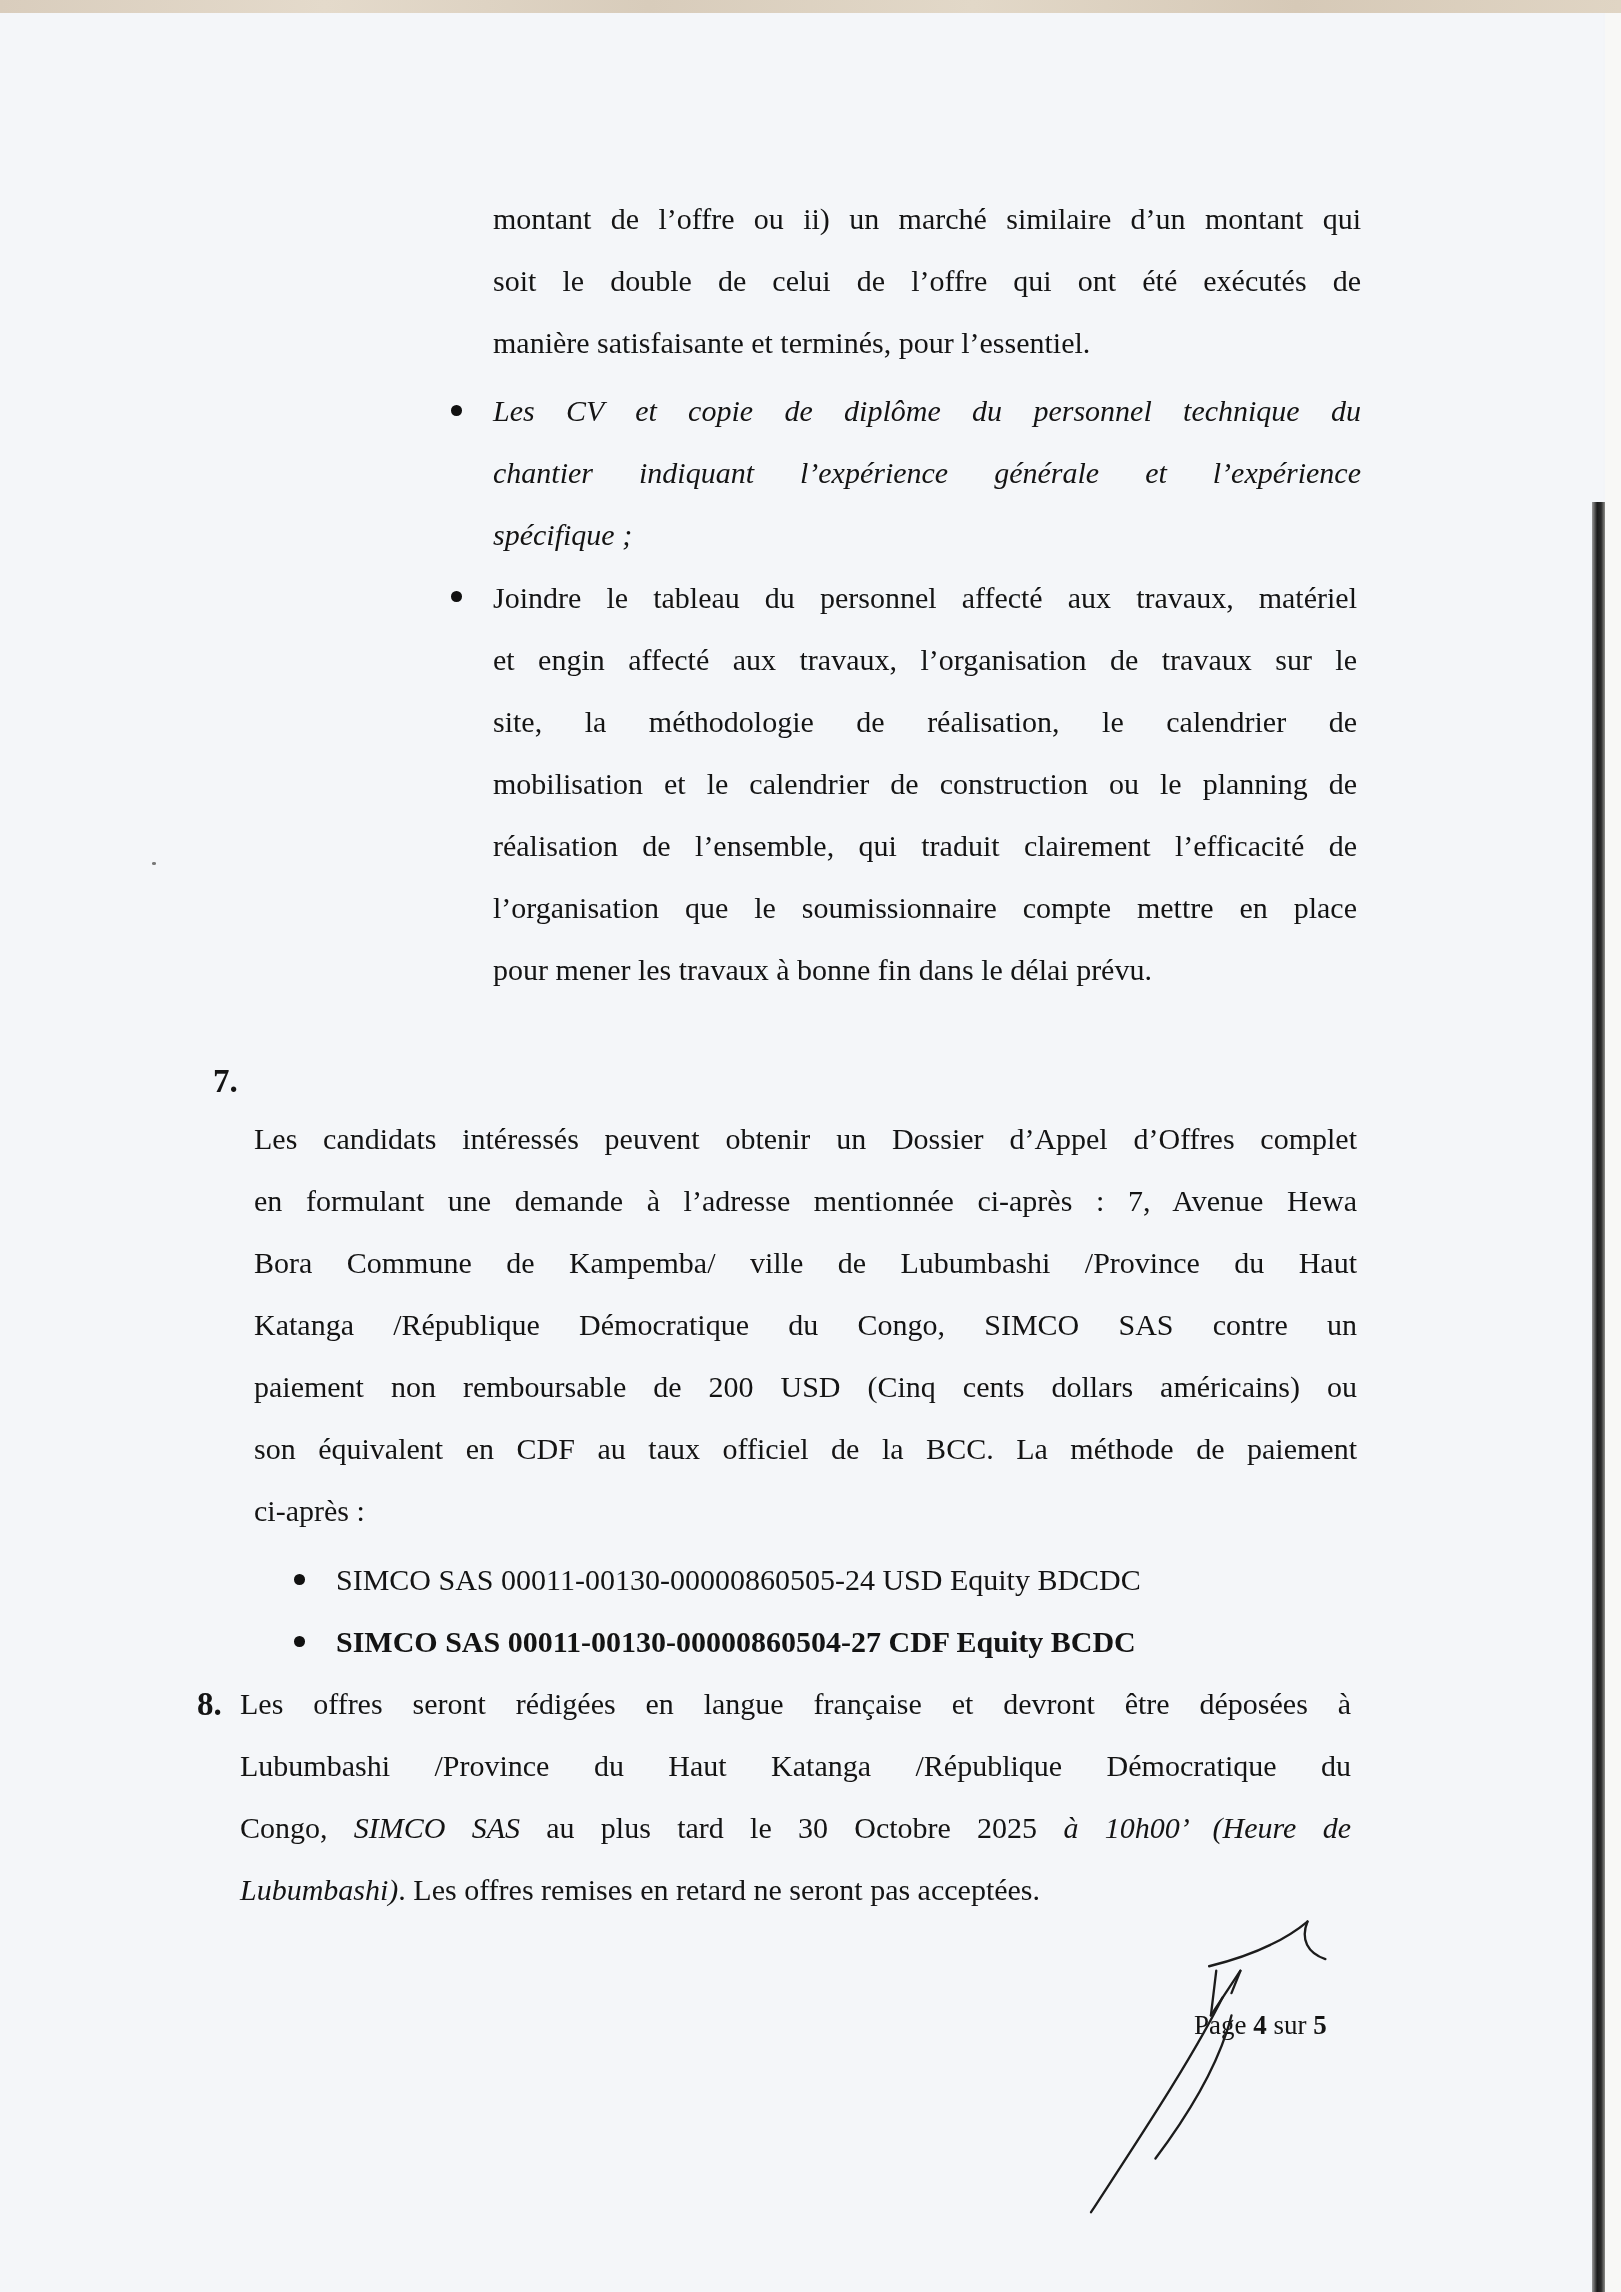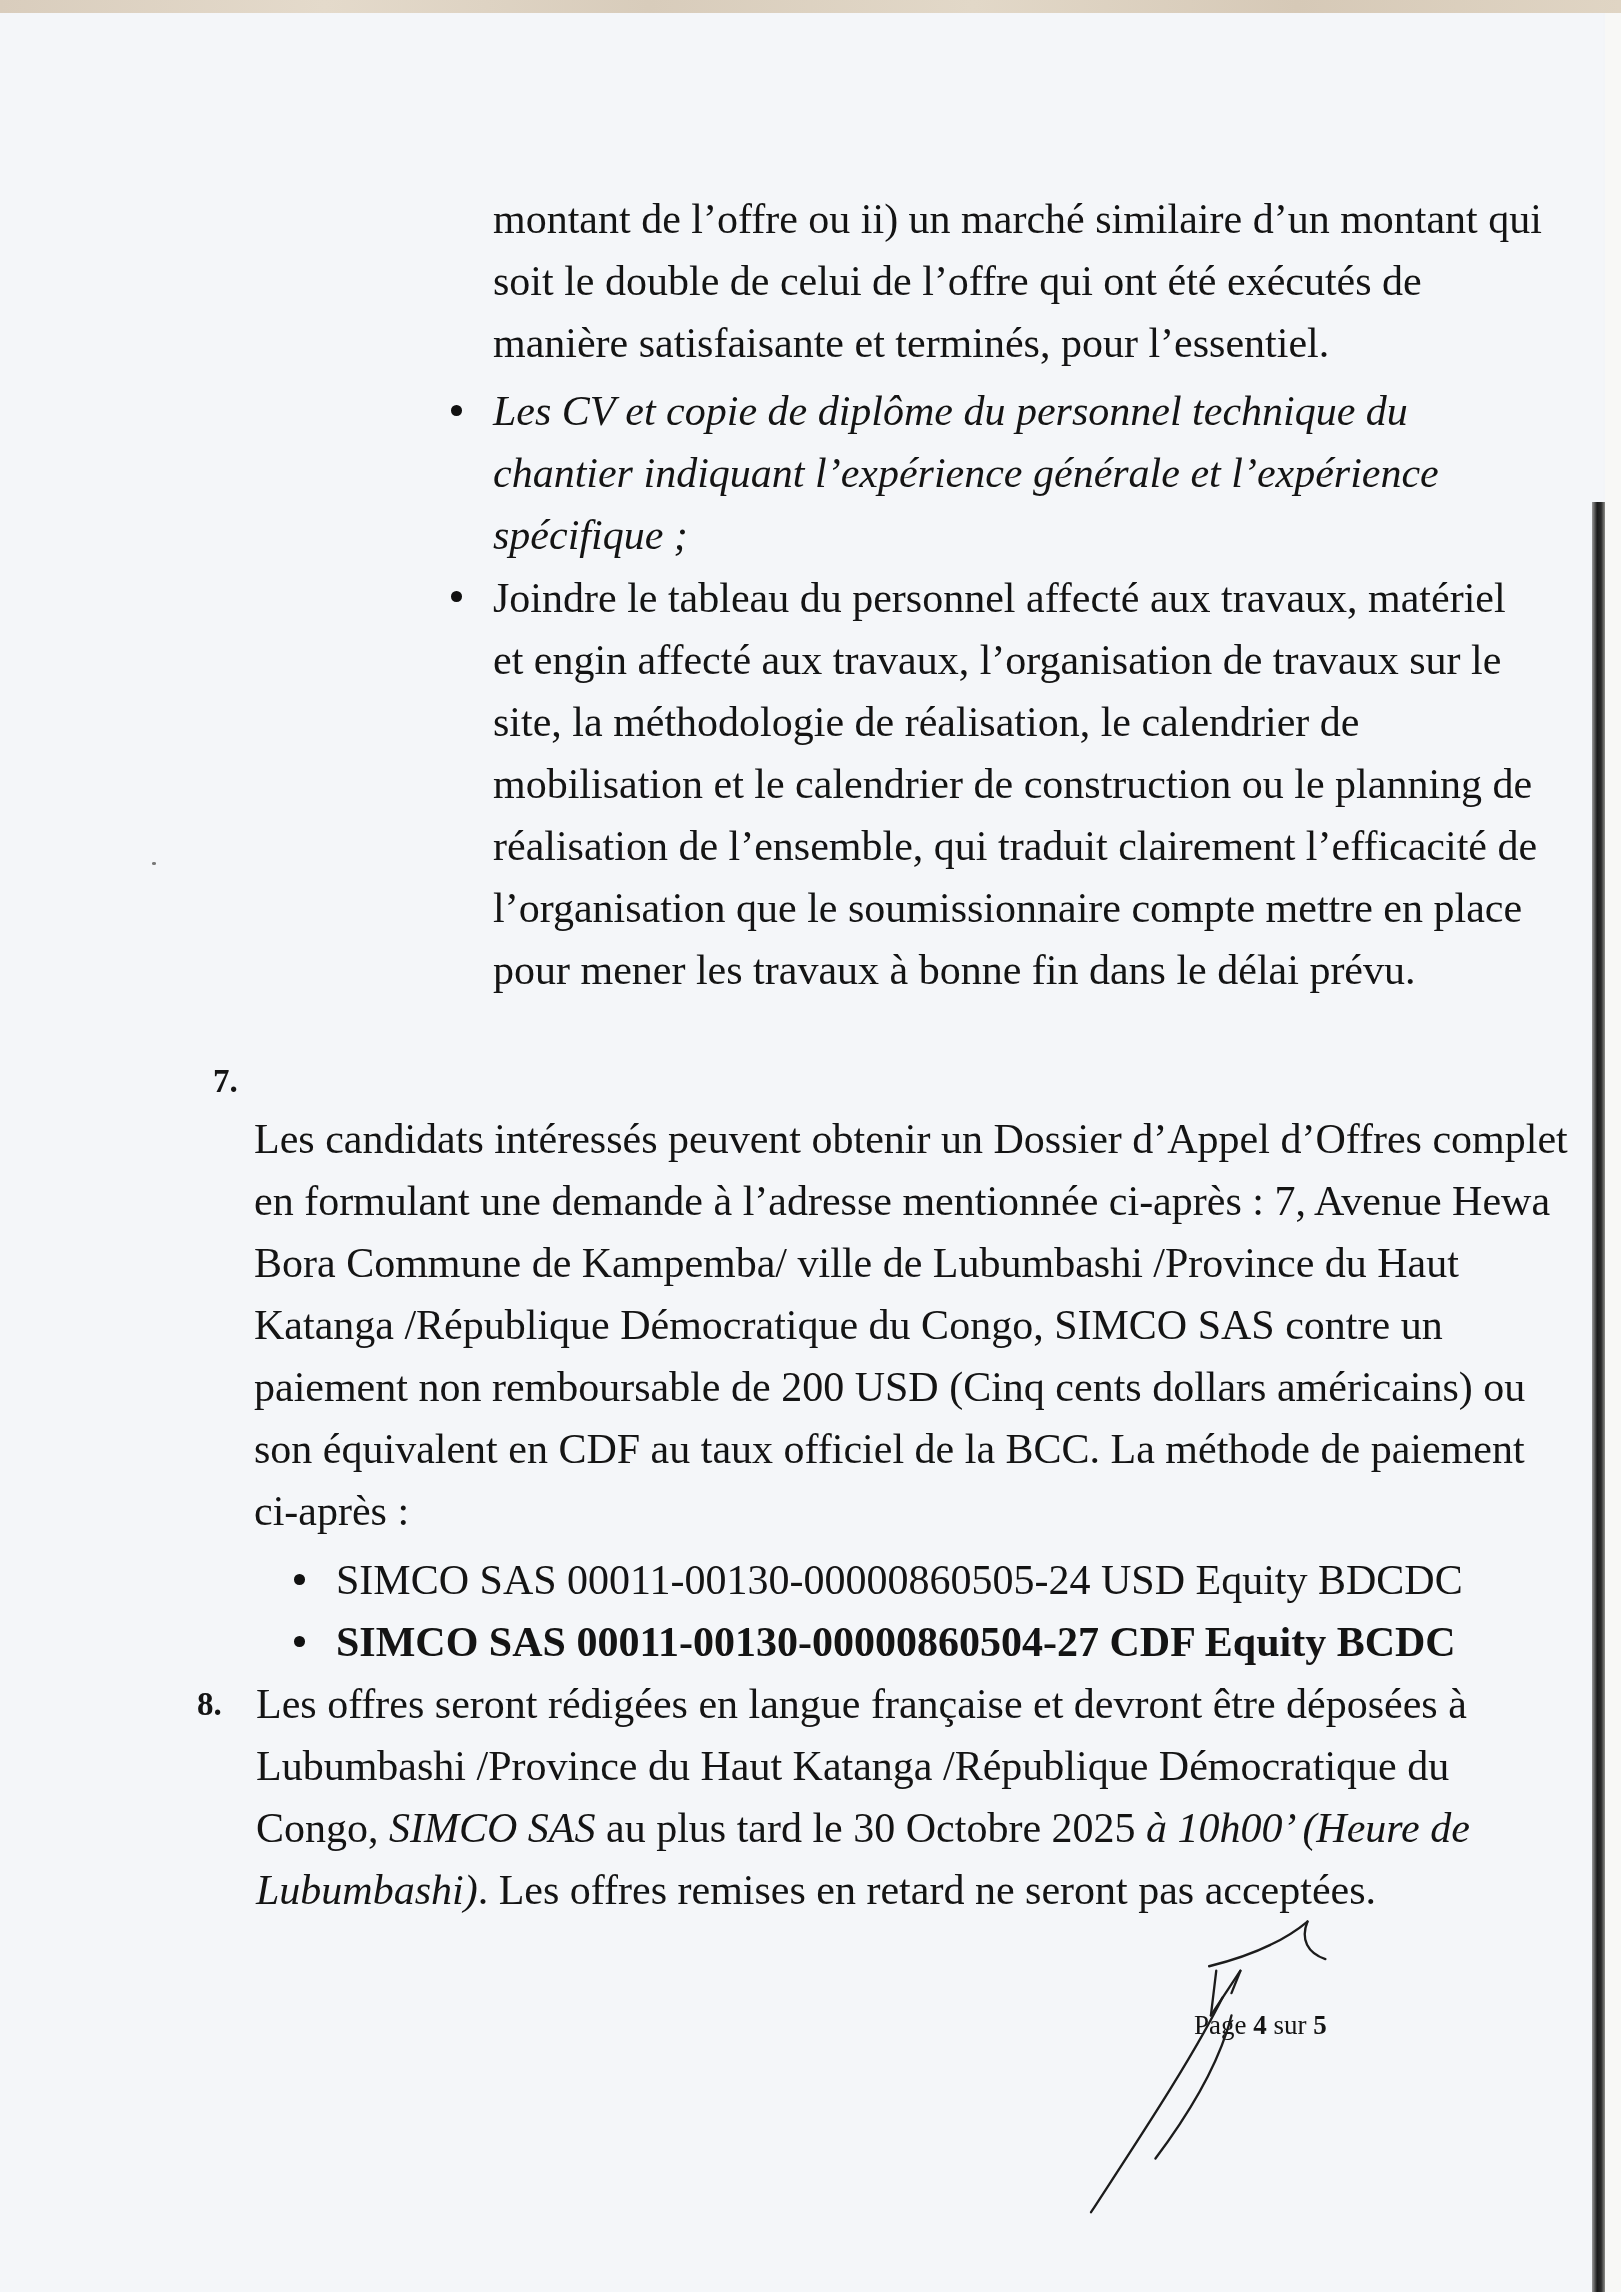--- a/index.html
+++ b/index.html
@@ -35,21 +35,21 @@
     }
     .right-edge-outer {
       position: absolute;
       left: 1605px; top: 13.4px;
       width: 16px; height: 2279px;
       background: #f8f8f6;
     }
 
     .text-block {
       position: absolute;
-      font-size: 42px;
+      font-size: 30px;
       line-height: 62px;
       text-align: justify;
       text-align-last: left;
     }
     .line-just {
       text-align: justify;
       text-align-last: justify;
       white-space: nowrap;
       display: block;
     }
@@ -144,21 +144,21 @@
 <div class="bullet" style="left:294px; top:1574px;"></div>
 <div class="text-block" style="left:336px; top:1549px; width:1030px;">
   <span class="line-left">SIMCO SAS 00011-00130-00000860505-24 USD Equity BDCDC</span>
 </div>
 <div class="bullet" style="left:294px; top:1636px;"></div>
 <div class="text-block" style="left:336px; top:1611px; width:1030px;font-weight:bold;">
   <span class="line-left">SIMCO SAS 00011-00130-00000860504-27 CDF Equity BCDC</span>
 </div>
 
 <div class="num" style="left:197px; top:1673px;">8.</div>
-<div class="text-block" style="left:256px; top:1673px; width:1111px;">
+<div class="text-block" style="left:240px; top:1673px; width:1111px;">
   <span class="line-just">Les offres seront rédigées en langue française et devront être déposées à</span>
   <span class="line-just">Lubumbashi /Province du Haut Katanga /République Démocratique du</span>
   <span class="line-just">
     <span>Congo, </span><span class="ital">SIMCO SAS</span><span> au plus tard le 30 Octobre 2025 </span><span class="ital">à 10h00’ (Heure de</span>
   </span>
   <span class="line-left">
     <span class="ital">Lubumbashi)</span><span>. Les offres remises en retard ne seront pas acceptées.</span>
   </span>
 </div>
 

